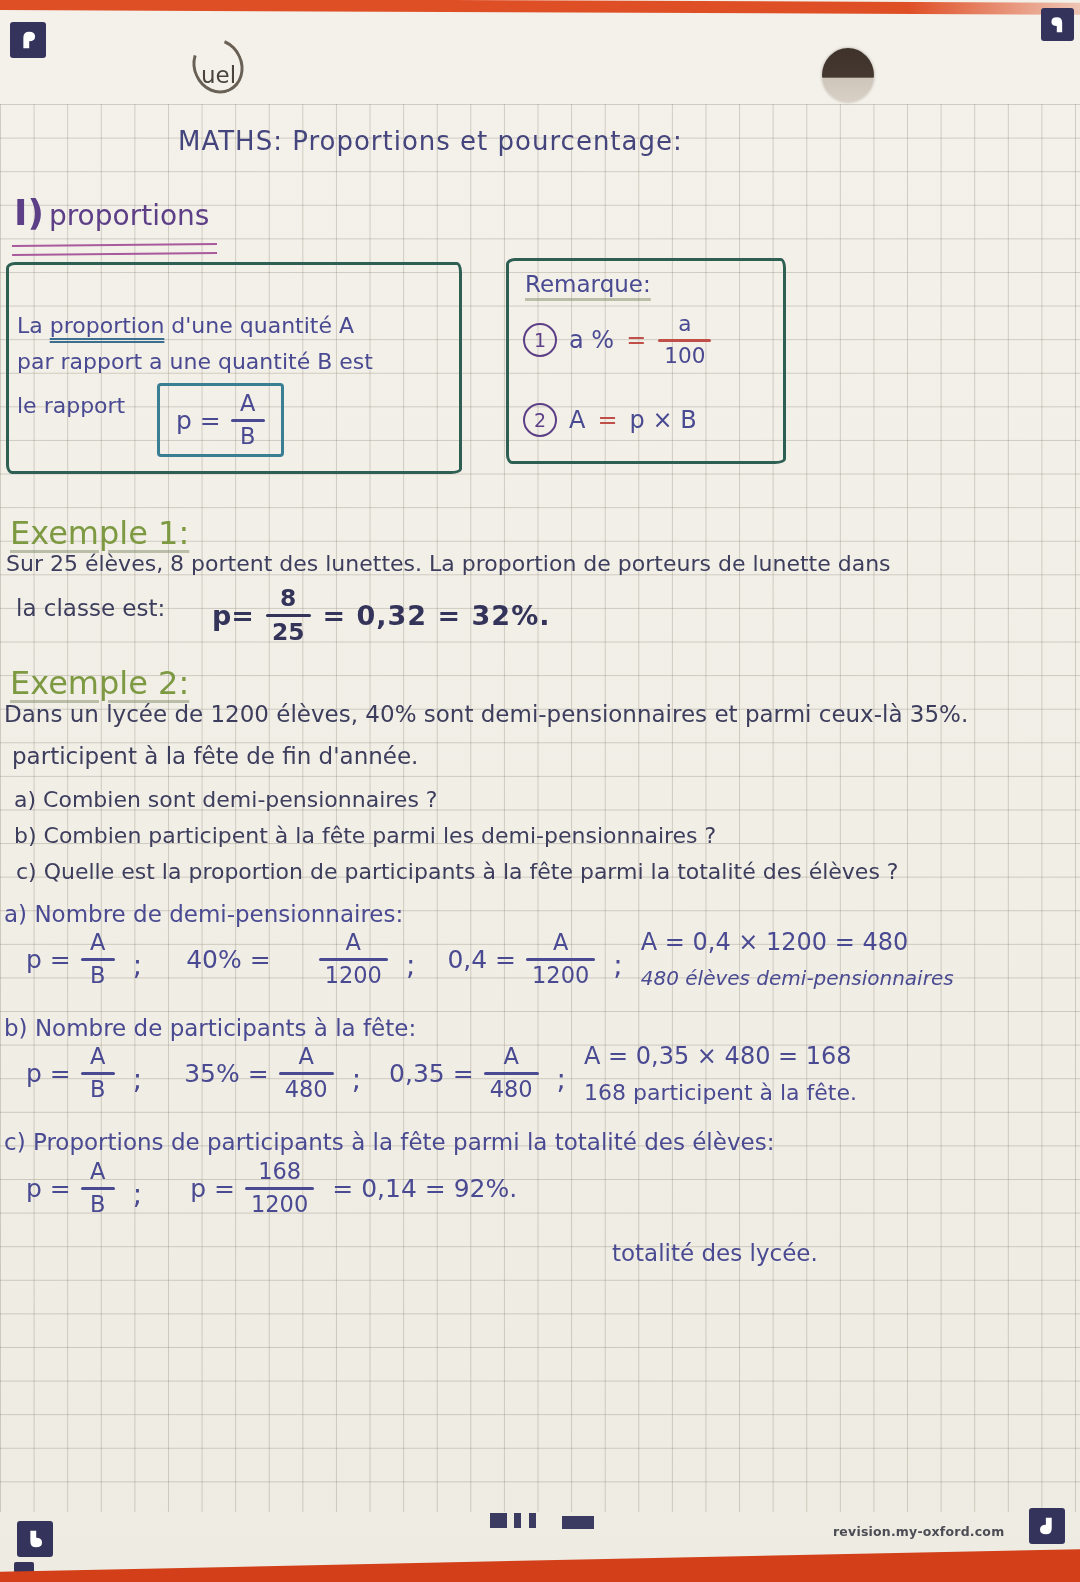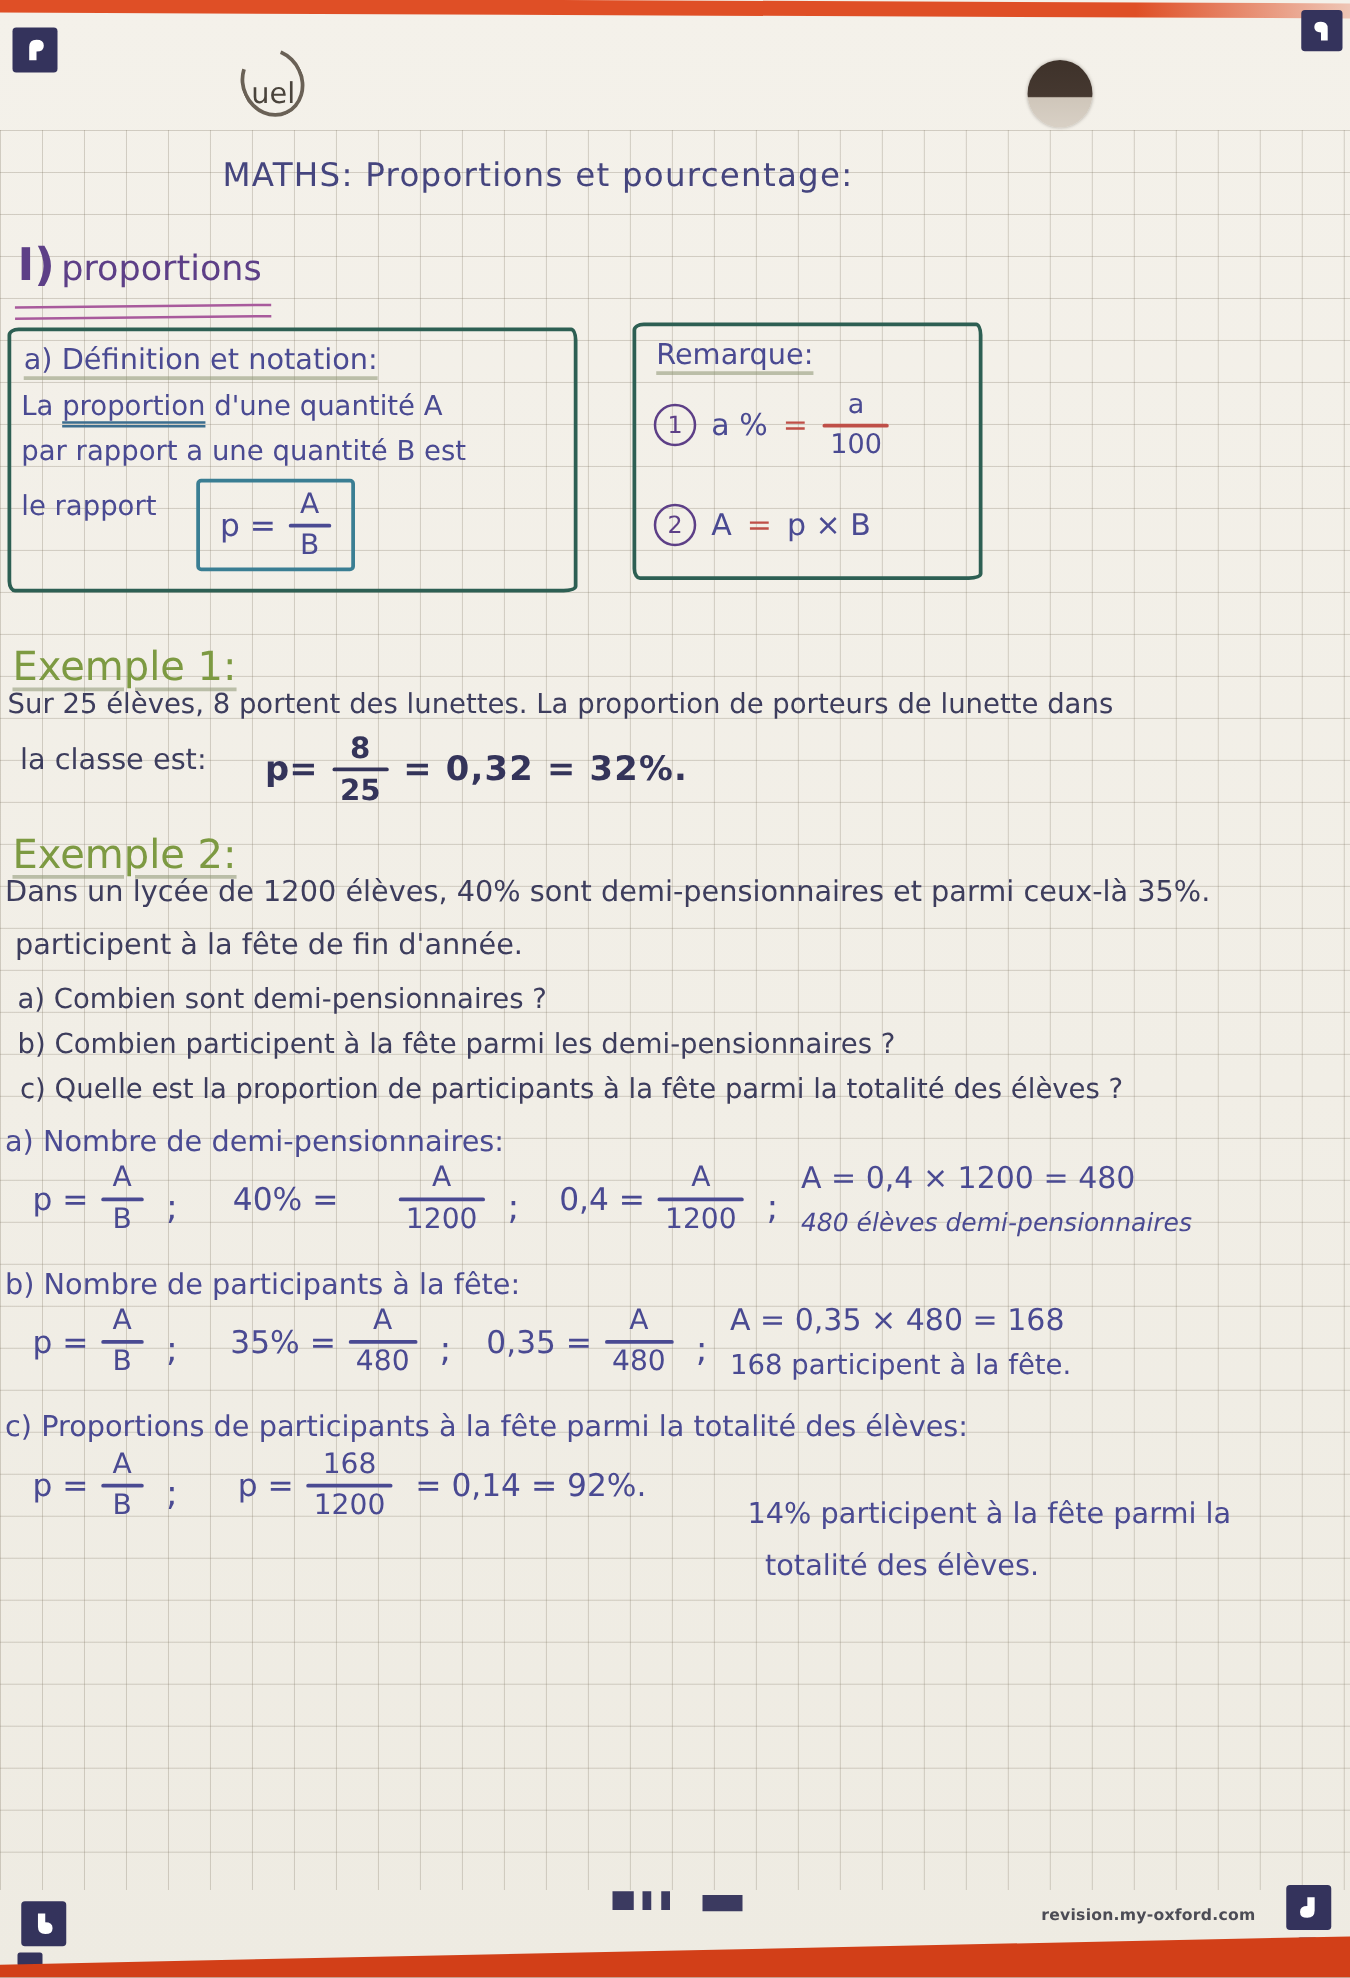--- a/index.html
+++ b/index.html
@@ -119,21 +119,20 @@
   <div class="abs title nowrap" style="left:178px;top:126px;">MATHS: Proportions et pourcentage:</div>
 
   <div class="abs section" style="left:14px;top:192px;">
     <span class="section-wrap ink-purple">
       <span class="section-label">I)</span>
       <span class="section-name">proportions</span>
     </span>
   </div>
 
   <div class="box-teal" style="left:6px;top:262px;width:450px;height:206px;">
-    <div class="defbox-line ink-blue u-light" style="left:10px;top:10px;font-size:23px;">a) Définition et notation:</div>
     <div class="defbox-line ink-blue" style="left:8px;top:48px;"><span>La </span><span class="u-word">proportion</span><span> d'une quantité A</span></div>
     <div class="defbox-line ink-blue" style="left:8px;top:84px;">par rapport a une quantité B est</div>
     <div class="defbox-line ink-blue" style="left:8px;top:128px;">le rapport</div>
     <div class="formula-box" style="left:148px;top:118px;">
       <span>p =</span>
       <span class="frac">
         <span class="num">A</span>
         <span class="bar"></span>
         <span class="den">B</span>
       </span>
@@ -264,22 +263,21 @@
     <span class="frac-group" style="margin-left:30px;">
       <span>p =</span>
       <span class="frac">
           <span class="num">168</span>
           <span class="bar"></span>
           <span class="den">1200</span>
         </span>
     </span>
     <span>= 0,14 = 92%.</span>
   </div>
-  <div class="body-line ink-blue" style="left:598px;top:1198px;">14% participent à la fête parmi la</div>
-  <div class="body-line ink-blue" style="left:612px;top:1240px;">totalité des élèves.</div>
+  <div class="body-line ink-blue" style="left:612px;top:1240px;">totalité des lycée.</div>
 
   <div class="foot-mark" style="left:490px;top:1513px;width:17px;height:15px;"></div>
   <div class="foot-mark" style="left:514px;top:1513px;width:7px;height:15px;"></div>
   <div class="foot-mark" style="left:529px;top:1513px;width:7px;height:15px;"></div>
   <div class="foot-mark" style="left:562px;top:1516px;width:32px;height:13px;"></div>
   <div class="watermark" style="left:833px;top:1524px;">revision.my-oxford.com</div>
 
   <div class="strip-bottom"></div>
 </div>
 

